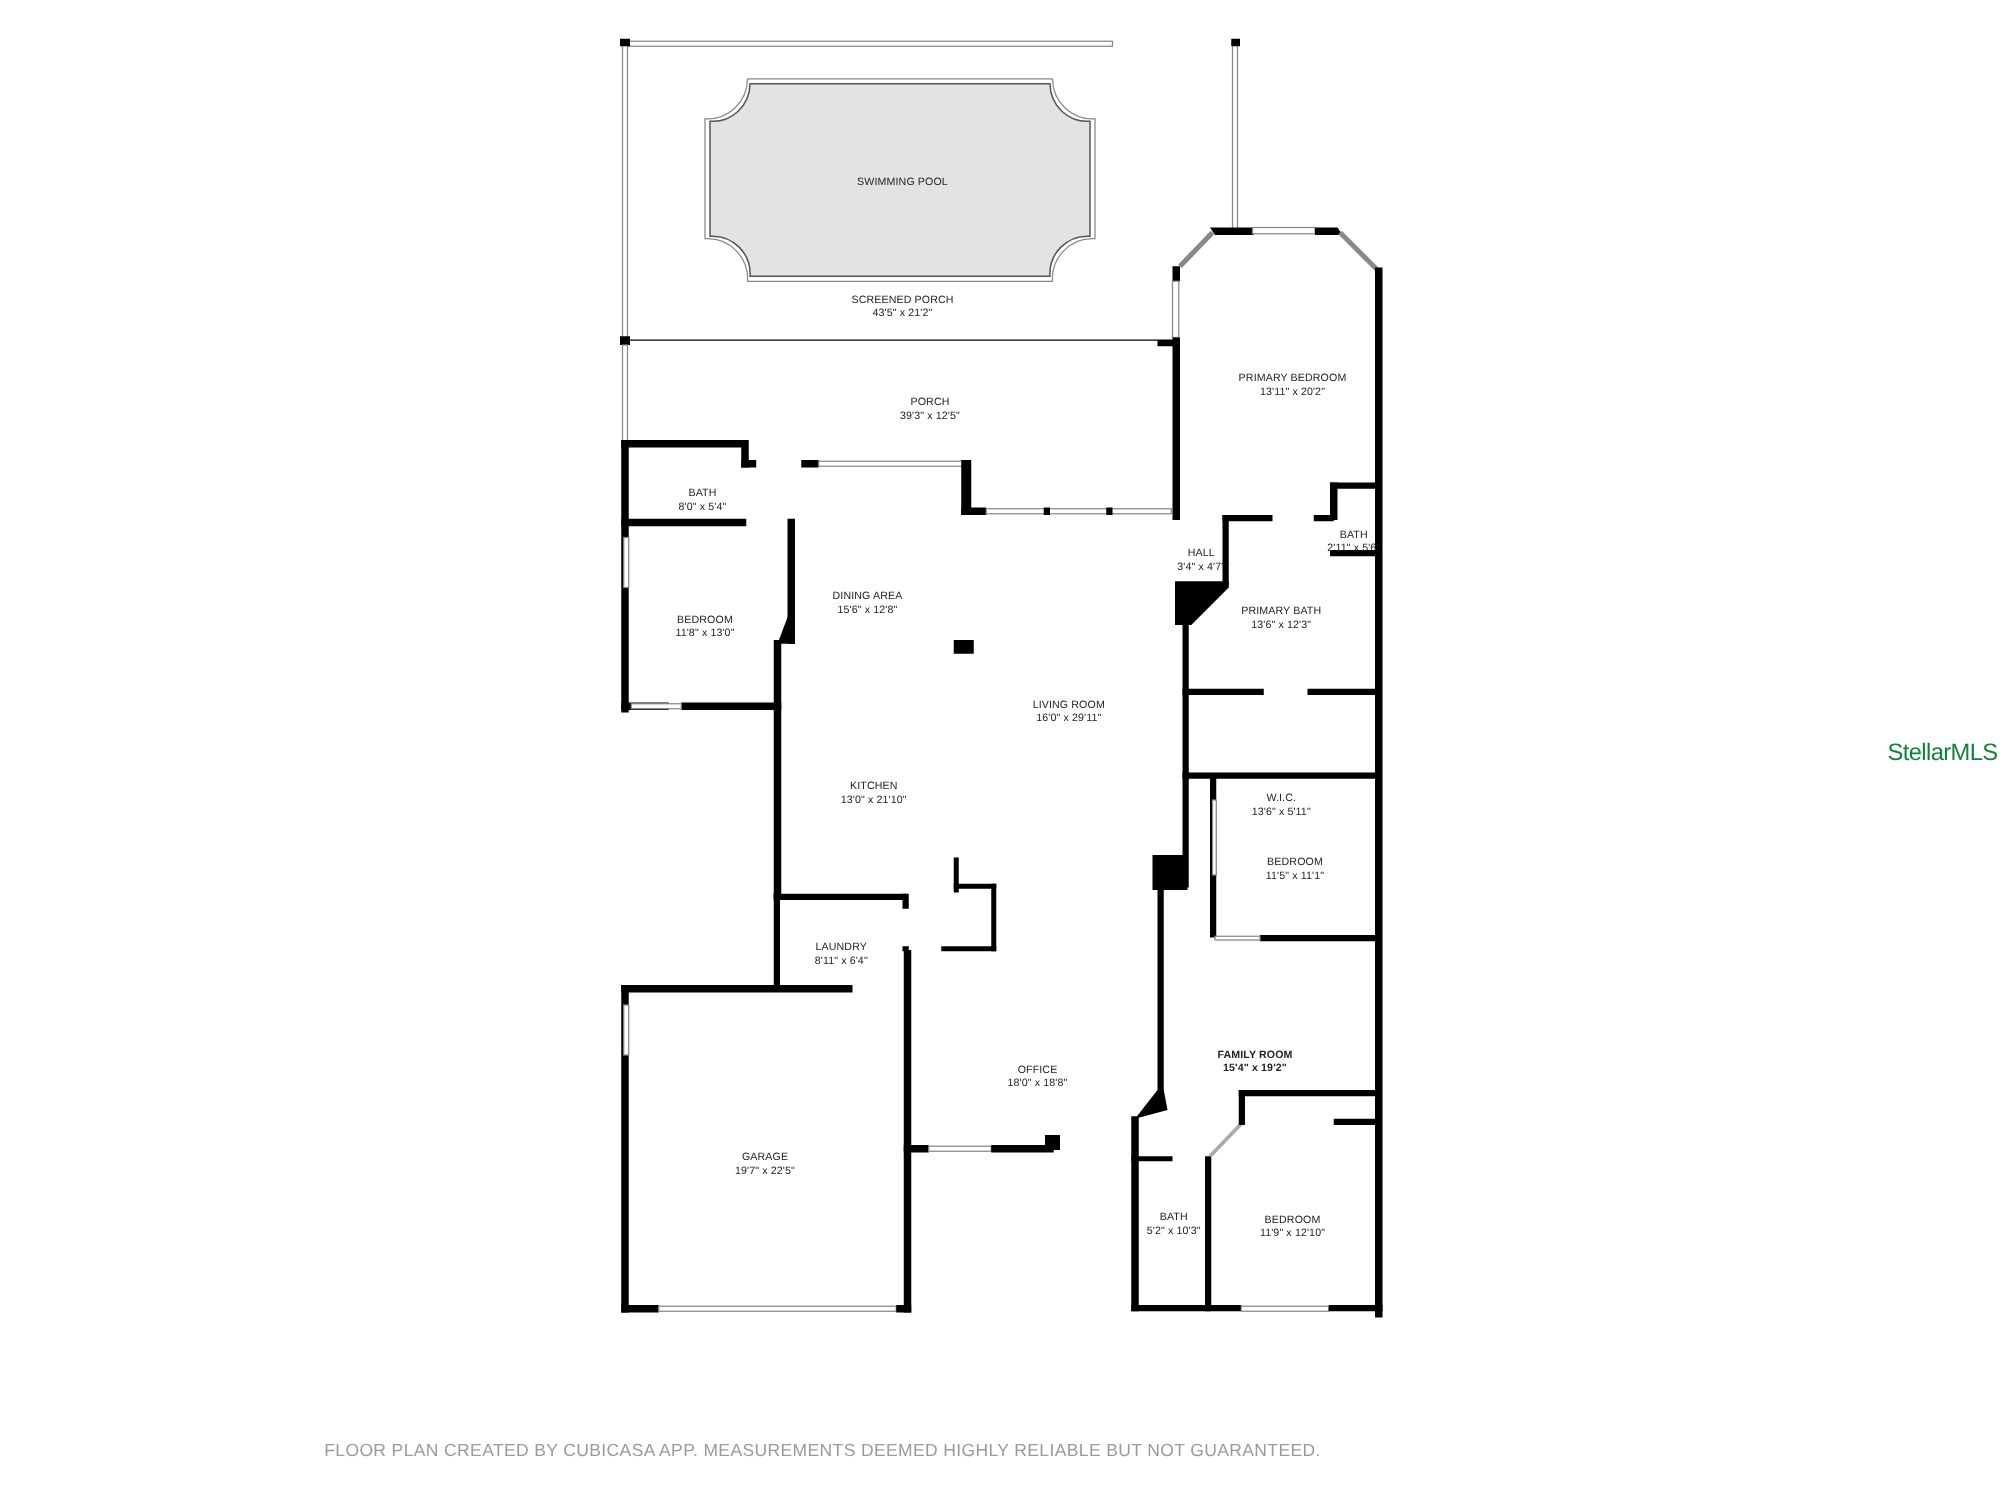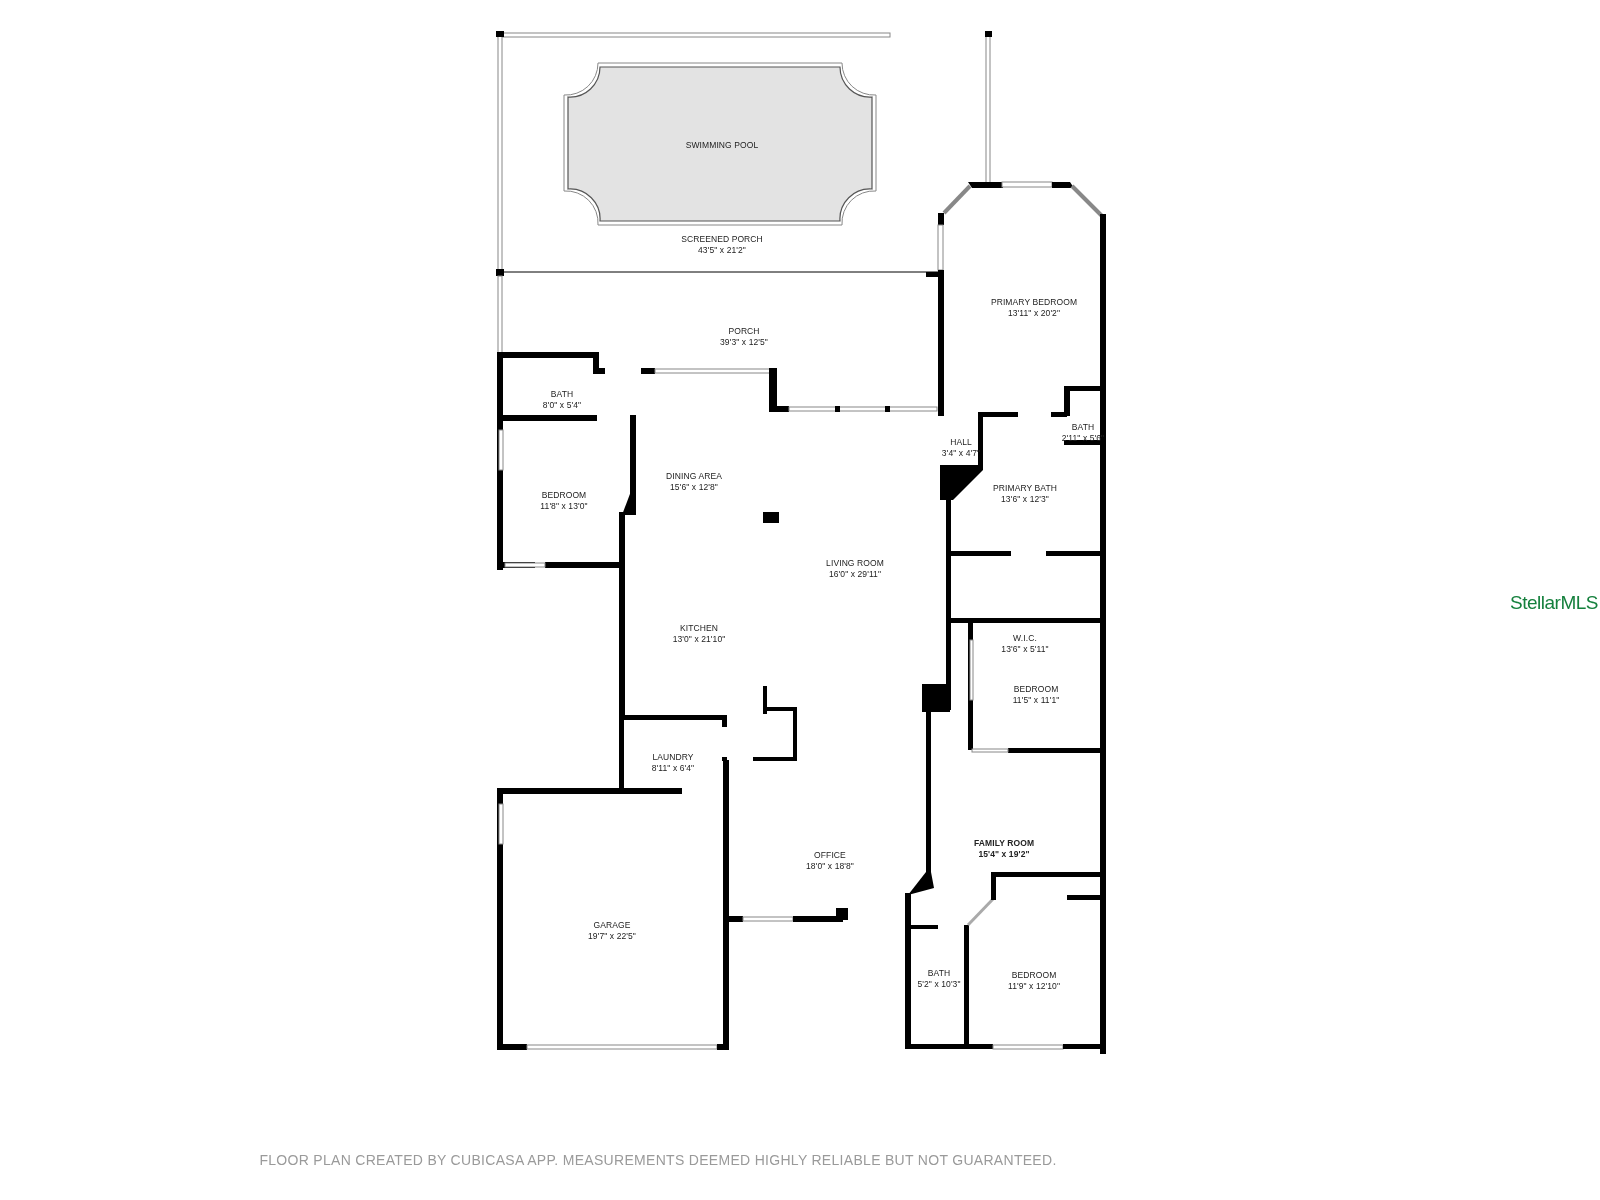--- a/index.html
+++ b/index.html
@@ -137,21 +137,21 @@
 </svg>
 
 <div id="labels">
   <div class="room-label" style="left:722px;top:140px;">
       <span class="name">SWIMMING POOL</span>
     </div>
   <div class="room-label" style="left:722px;top:234px;">
       <span class="name">SCREENED PORCH</span>
       <span class="dim">43'5" x 21'2"</span>
     </div>
-  <div class="room-label" style="left:744px;top:326px;text-align:center;">
+  <div class="room-label" style="left:744px;top:316px;text-align:center;">
       <span class="name">PORCH</span>
       <span class="dim">39'3" x 12'5"</span>
     </div>
   <div class="room-label" style="left:1002px;top:297px;margin-left:32px;">
       <span class="name">PRIMARY BEDROOM</span>
       <span class="dim">13'11" x 20'2"</span>
     </div>
   <div class="room-label" style="left:562px;top:389px;">
       <span class="name">BATH</span>
       <span class="dim">8'0" x 5'4"</span>

